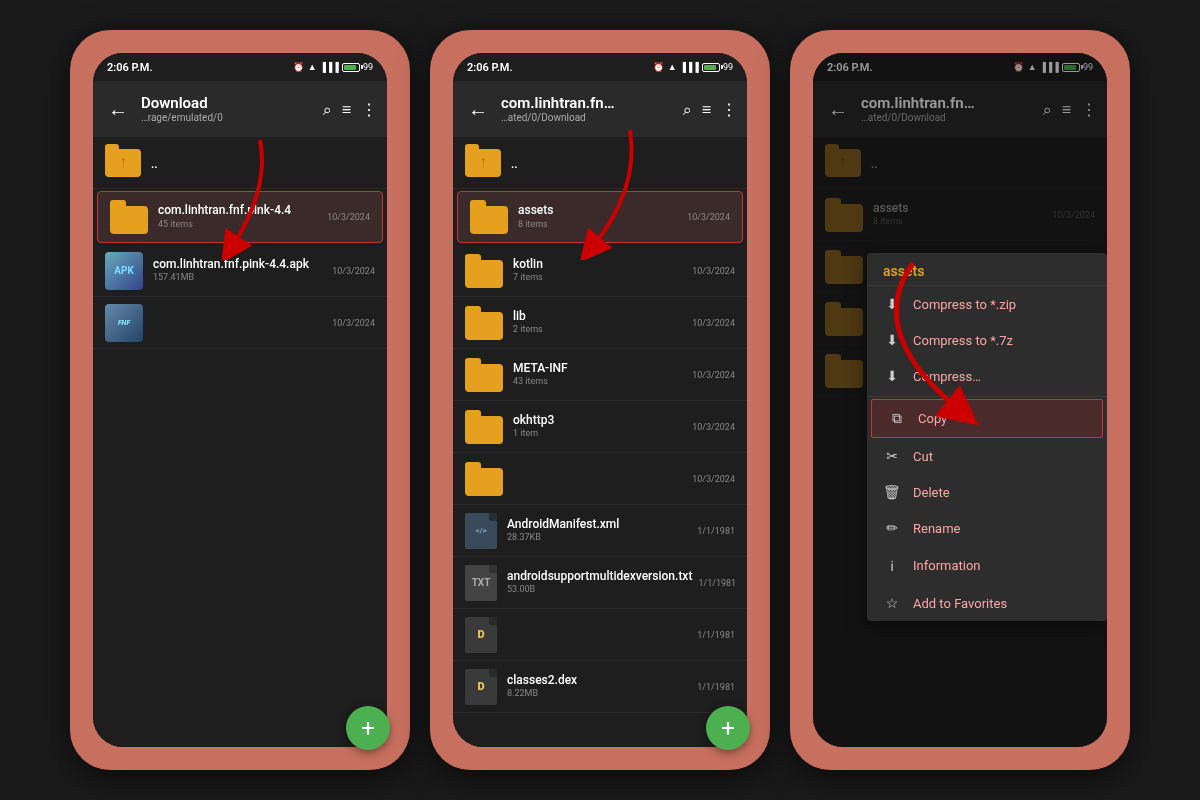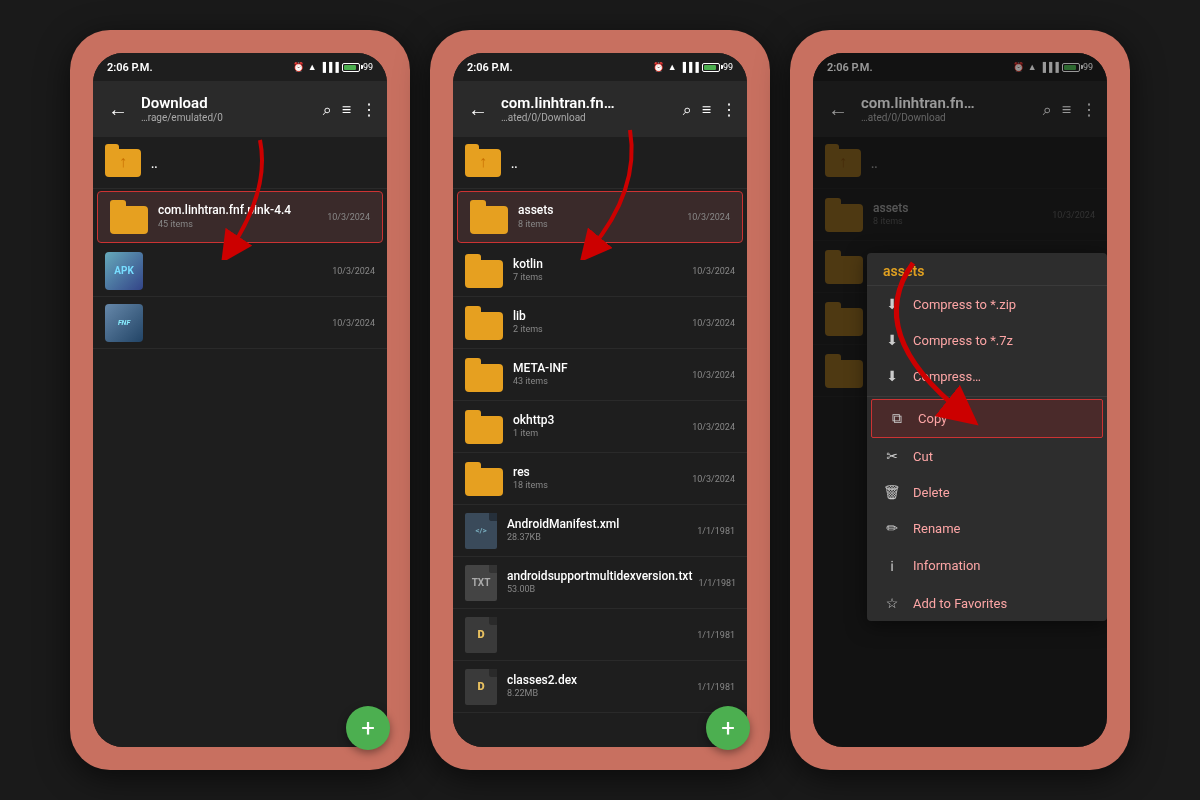--- a/index.html
+++ b/index.html
@@ -390,20 +390,24 @@
         </div>
         <div class="file-info">
           <div class="file-name">com.linhtran.fnf.pink-4.4</div>
           <div class="file-meta">45 items</div>
         </div>
         <span class="file-date">10/3/2024</span>
       </div>
 
       <div class="file-item">
         <div class="file-icon-img apk-icon" style="background:linear-gradient(135deg,#6ab,#348); color:#7df; font-size:10px; font-weight:bold; text-align:center; padding:2px;">APK</div>
+        <div class="file-info">
+          <div class="file-name">com.linhtran.fnf.pink-4.4.apk</div>
+          <div class="file-meta">157.41MB</div>
+        </div>
         <span class="file-date">10/3/2024</span>
       </div>
 
       <div class="file-item">
         <div class="file-icon-img apk-icon" style="background:linear-gradient(135deg,#68a,#246); color:#8ef; font-size:7px; font-weight:bold; text-align:center; padding:2px;font-style:italic;">FNF</div>
         <span class="file-date">10/3/2024</span>
       </div>
     </div>
 
     <svg class="arrow-svg" style="position:absolute;top:100px;left:60px;width:160px;height:130px;" viewBox="0 0 160 130">
@@ -518,24 +522,20 @@
           <div class="file-meta">1 item</div>
         </div>
         <span class="file-date">10/3/2024</span>
       </div>
 
       <div class="file-item">
         <div style="position:relative; width:38px; height:34px; flex-shrink:0;">
           <div class="folder-body"></div>
           <div class="folder-tab"></div>
         </div>
-        <div class="file-info">
-          <div class="file-name">res</div>
-          <div class="file-meta">18 items</div>
-        </div>
         <span class="file-date">10/3/2024</span>
       </div>
 
       <div class="file-item">
         <div class="doc-icon doc-icon-xml" style="width:32px;height:36px;background:#3a4a5a;border-radius:2px;display:flex;align-items:center;justify-content:center;flex-shrink:0;position:relative;">
           <div style="position:absolute;top:0;right:0;width:8px;height:8px;background:#252f3a;border-bottom-left-radius:3px;"></div>
           <span style="color:#7ab;font-size:8px;font-weight:bold;">&lt;/&gt;</span>
         </div>
         <div class="file-info">
           <div class="file-name">AndroidManifest.xml</div>

